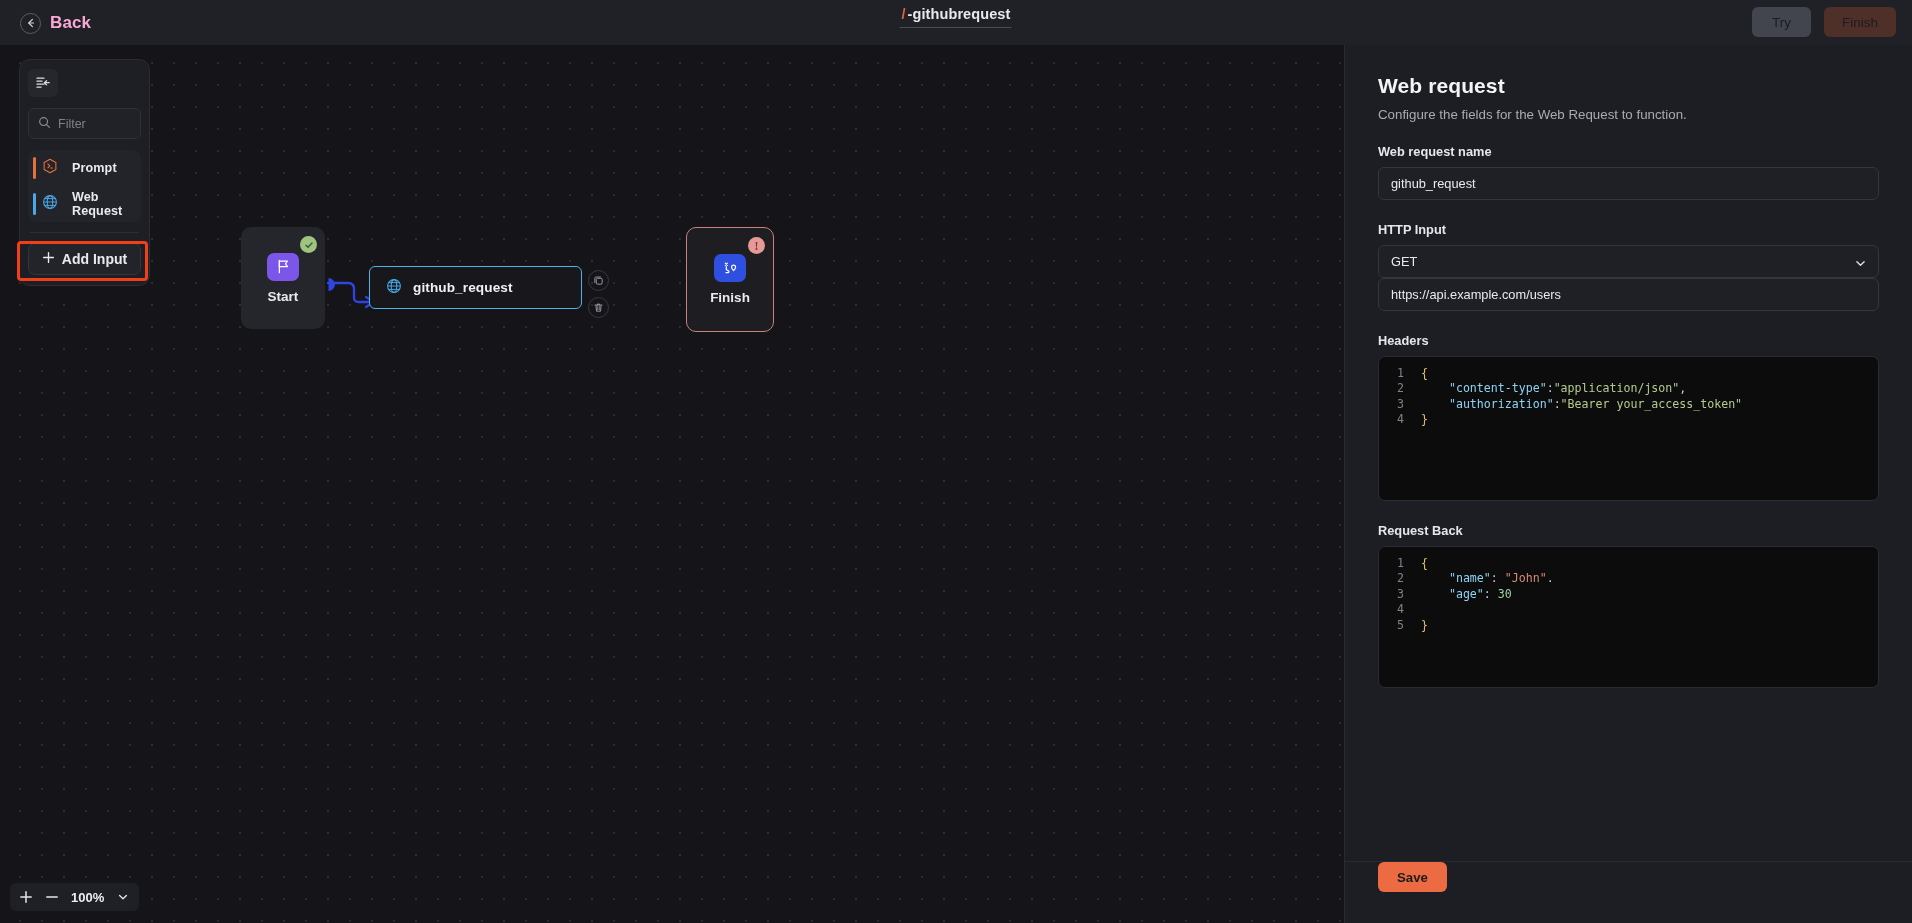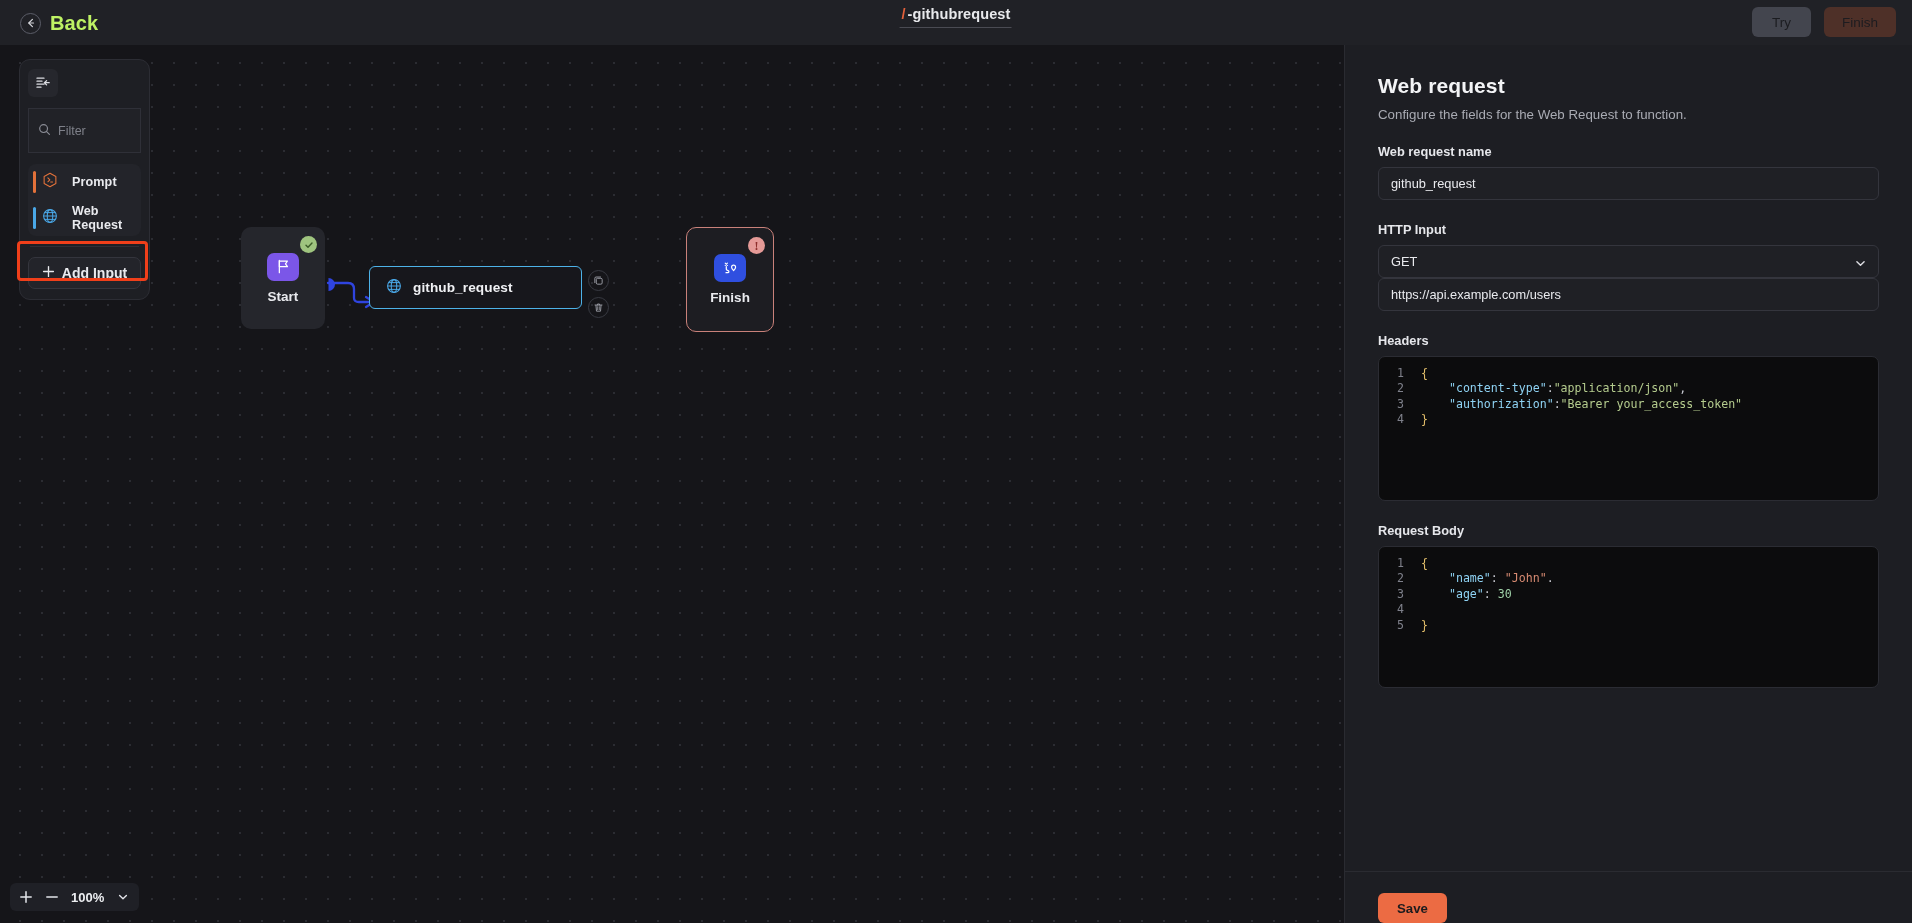--- a/index.html
+++ b/index.html
@@ -19,21 +19,21 @@
   .back-btn {
     position: absolute; left: 14px; top: 8px; height: 30px;
     display: flex; align-items: center; gap: 9px; cursor: pointer;
     padding: 0 6px;
   }
   .back-circle {
     width: 21px; height: 21px; border-radius: 50%;
     border: 1px solid #5b5d68; display: flex; align-items: center; justify-content: center;
   }
   .back-circle svg { display: block; }
-  .back-label { color: #bef264; font-size: 20px; font-weight: 600; letter-spacing: .1px; }
+  .back-label { color: #f9a8d4; font-size: 17px; font-weight: 600; letter-spacing: .1px; }
 
   .title-wrap {
     position: absolute; left: 50%; transform: translateX(-50%); top: 4px;
     display: flex; flex-direction: column; align-items: center;
   }
   .title-row { display: flex; align-items: baseline; gap: 2px; padding: 2px 10px 5px; }
   .title-slash { color: #e2603a; font-size: 14.5px; font-weight: 600; }
   .title-text { color: #e8e9ec; font-size: 14.5px; font-weight: 600; letter-spacing: .1px; }
   .title-underline { width: 112px; height: 1px; background: #4a4b53; }
 
@@ -63,22 +63,22 @@
   .lib-panel {
     position: absolute; left: 19px; top: 14px; width: 131px;
     background: #1e1f24; border: 1px solid #2c2d34; border-radius: 11px;
     padding: 9px 8px 10px;
   }
   .collapse-btn {
     width: 30px; height: 28px; border-radius: 6px; background: #26272d;
     display: flex; align-items: center; justify-content: center; cursor: pointer;
   }
   .filter-box {
-    margin-top: 11px; height: 45px; background: #212227; border: 1px solid #2f3038;
-    border-radius: 0; display: flex; align-items: center; gap: 7px; padding: 0 9px;
+    margin-top: 11px; height: 31px; background: #212227; border: 1px solid #2f3038;
+    border-radius: 6px; display: flex; align-items: center; gap: 7px; padding: 0 9px;
     cursor: text;
   }
   .filter-input {
     background: transparent; border: none; outline: none; color: #c8c9ce;
     font-size: 12.5px; font-family: inherit; width: 100%;
   }
   .filter-input::placeholder { color: #7e8089; }
 
   .lib-list { margin-top: 11px; background: #23242a; border-radius: 8px; overflow: hidden; }
   .lib-item {
@@ -195,22 +195,22 @@
   .ln { width: 42px; text-align: right; padding-right: 17px; color: #7f818b; flex: none; }
   .ct { white-space: pre; }
   .tok-brace { color: #e5c06b; }
   .tok-key   { color: #8fd3f4; }
   .tok-str   { color: #b5cc8e; }
   .tok-str2  { color: #d88b72; }
   .tok-num   { color: #9fd1a8; }
   .tok-p     { color: #c9cbd2; }
 
   .panel-footer {
-    position: absolute; left: 0; bottom: 0; width: 568px; height: 52px;
-    border-top: 1px solid #2a2b31; display: flex; align-items: flex-end; padding-left: 33px;
+    position: absolute; left: 0; bottom: 0; width: 568px; height: 62px;
+    border-top: 1px solid #2a2b31; display: flex; align-items: flex-start; padding-left: 33px;
   }
   .save-btn {
     background: #ec6b43; color: #1c1b1e; border: none; border-radius: 6px;
     height: 30px; padding: 0 19px; font-size: 13.2px; font-weight: 600;
     font-family: inherit; cursor: pointer;
   }
 </style>
 </head>
 <body>
 
@@ -414,21 +414,21 @@
           <div class="code-line">
             <span class="ln">3</span>
             <span class="ct"><span class="tok-p">    </span><span class="tok-key">"authorization"</span><span class="tok-p">:</span><span class="tok-str">"Bearer your_access_token"</span></span>
           </div>
           <div class="code-line">
             <span class="ln">4</span>
             <span class="ct"><span class="tok-brace">}</span></span>
           </div>
         </div>
 
-      <div class="field-label">Request Body</div>
+      <div class="field-label">Request Back</div>
       <div class="code-box code-body" id="body-editor">
           <div class="code-line">
             <span class="ln">1</span>
             <span class="ct"><span class="tok-brace">{</span></span>
           </div>
           <div class="code-line">
             <span class="ln">2</span>
             <span class="ct"><span class="tok-p">    </span><span class="tok-key">"name"</span><span class="tok-p">: </span><span class="tok-str2">"John"</span><span class="tok-p">.</span></span>
           </div>
           <div class="code-line">

